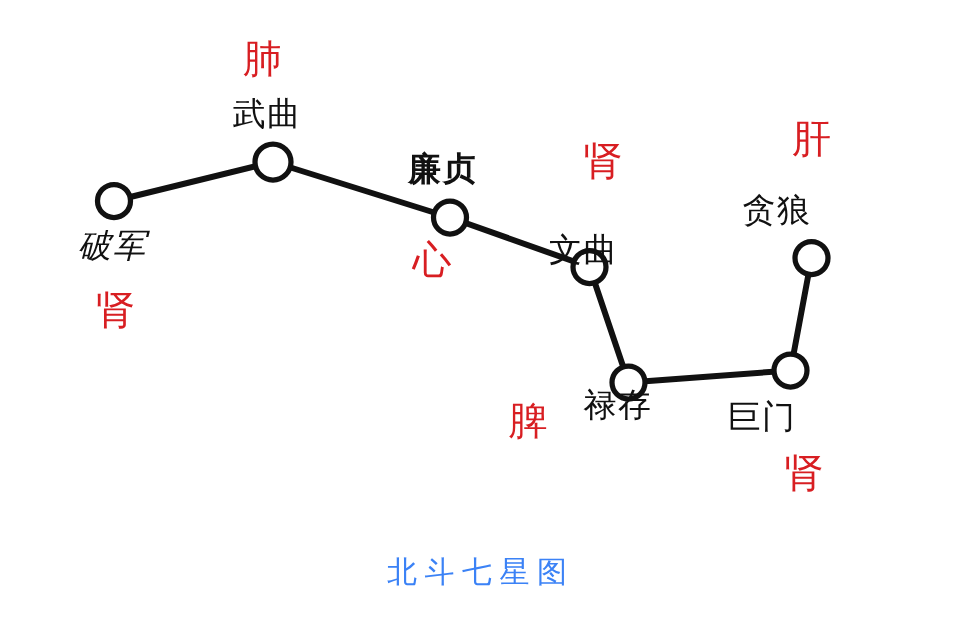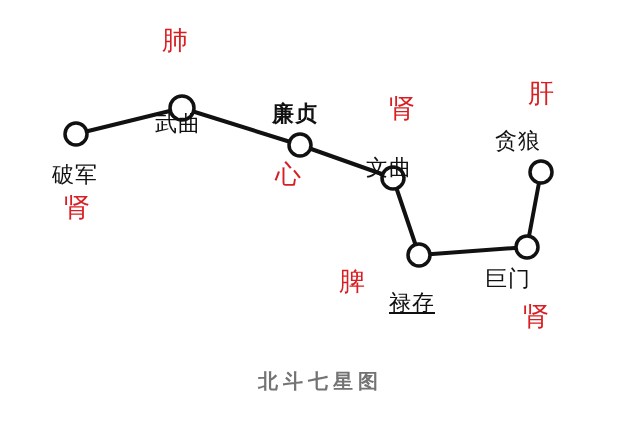--- a/index.html
+++ b/index.html
@@ -2,50 +2,50 @@
 <html><head>
   <meta charset="utf-8">
   <style>
     html, body { margin: 0; padding: 0; background: #ffffff; }
     body { width: 635px; height: 421px; position: relative; overflow: hidden;
            font-family: "DejaVu Sans", sans-serif; }
     svg.diagram { position: absolute; left: 0; top: 0; }
     .label { position: absolute; white-space: nowrap; line-height: 1; }
     .star-name { color: #111111; font-size: 22px; letter-spacing: 1px; }
     .organ { color: #d81e22; font-size: 26px; font-family: "DejaVu Serif", serif; }
-    .title { color: #737373; font-size: 20px; letter-spacing: 5px; font-weight: bold; }
+    .title { color: #3b82f6; font-size: 20px; letter-spacing: 5px; }
   </style>
 </head>
 <body>
 
 <svg class="diagram" width="635" height="421" viewBox="0 0 635 421">
   <polyline points="76,134 182,108 300,145 393,178 419,255 527,247 541,172" fill="none" stroke="#111111" stroke-width="4" stroke-linejoin="round"></polyline>
   <circle cx="76" cy="134" r="11" fill="#fff" stroke="#111" stroke-width="3.5"></circle>
   <circle cx="182" cy="108" r="12" fill="#fff" stroke="#111" stroke-width="3.5"></circle>
   <circle cx="300" cy="145" r="11" fill="#fff" stroke="#111" stroke-width="3.5"></circle>
   <circle cx="393" cy="178" r="11" fill="#fff" stroke="#111" stroke-width="3.5"></circle>
   <circle cx="419" cy="255" r="11" fill="#fff" stroke="#111" stroke-width="3.5"></circle>
   <circle cx="527" cy="247" r="11" fill="#fff" stroke="#111" stroke-width="3.5"></circle>
   <circle cx="541" cy="172" r="11" fill="#fff" stroke="#111" stroke-width="3.5"></circle>
 </svg>
 
-<div class="label star-name" style="left:52px; top:164px;">破军</div>
+<div class="label star-name" style="left:52px; top:154px;font-style:italic;">破军</div>
 <div class="label organ" style="left:64px; top:194px;">肾</div>
 
 <div class="label organ" style="left:162px; top:27px;">肺</div>
-<div class="label star-name" style="left:155px; top:66px;margin-top:47px;">武曲</div>
+<div class="label star-name" style="left:155px; top:66px;">武曲</div>
 
 <div class="label star-name" style="left:272px; top:103px;font-weight:bold;">廉贞</div>
 <div class="label organ" style="left:275px; top:161px;">心</div>
 
 <div class="label organ" style="left:389px; top:95px;">肾</div>
 <div class="label star-name" style="left:366px; top:157px;">文曲</div>
 
 <div class="label organ" style="left:339px; top:268px;">脾</div>
-<div class="label star-name" style="left:389px; top:292px;text-decoration:underline;">禄存</div>
+<div class="label star-name" style="left:389px; top:260px;">禄存</div>
 
 <div class="label star-name" style="left:485px; top:268px;">巨门</div>
 <div class="label organ" style="left:523px; top:303px;">肾</div>
 
 <div class="label organ" style="left:528px; top:80px;">肝</div>
 <div class="label star-name" style="left:495px; top:130px;">贪狼</div>
 
 <div class="label title" style="left:258px; top:371px;">北斗七星图</div>
 
 </body></html>

